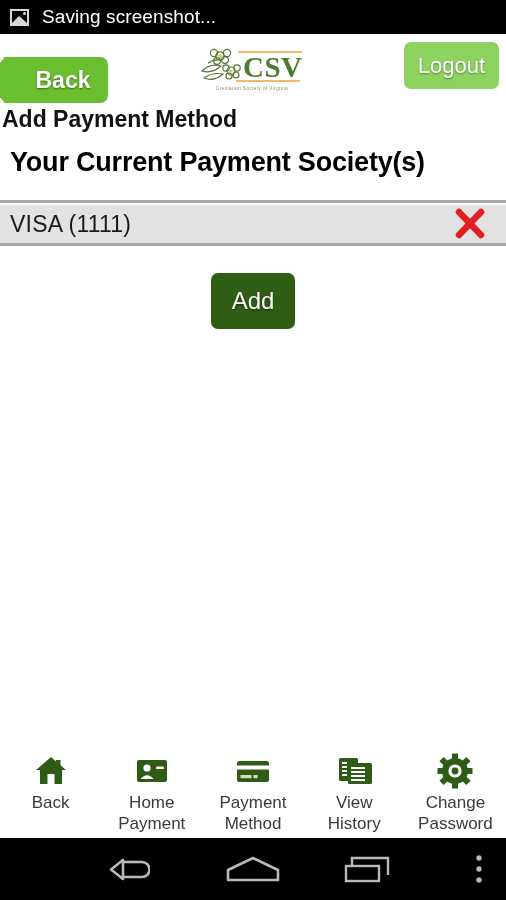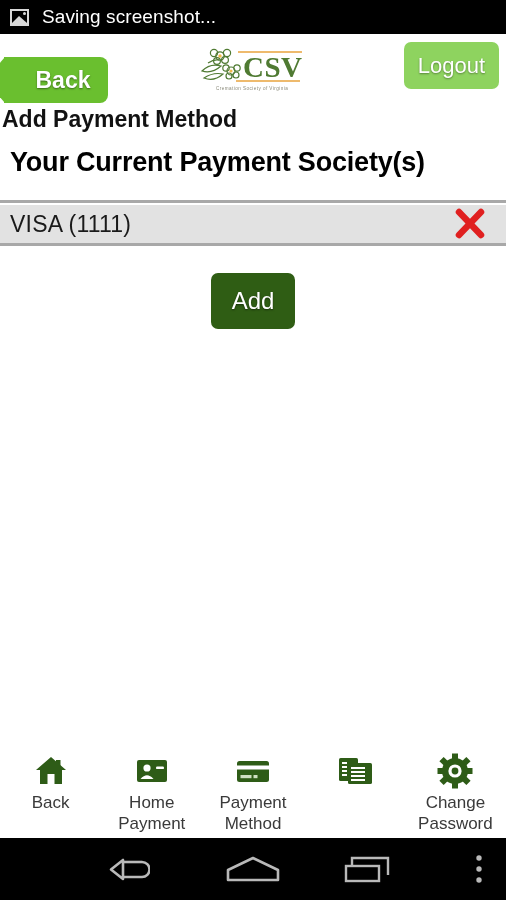--- a/index.html
+++ b/index.html
@@ -375,20 +375,22 @@
       <rect x="7" y="10" width="5" height="2" fill="#ffffff"></rect>
       <rect x="7" y="14" width="5" height="2" fill="#ffffff"></rect>
       <rect x="7" y="18" width="5" height="2" fill="#ffffff"></rect>
       <rect x="7" y="22" width="5" height="2" fill="#ffffff"></rect>
       <rect x="14" y="11" width="24" height="21" rx="1.6" fill="#2e5c17" transform="translate(-1,0)"></rect>
       <rect x="16" y="15" width="14" height="2" fill="#ffffff"></rect>
       <rect x="16" y="19" width="14" height="2" fill="#ffffff"></rect>
       <rect x="16" y="23" width="14" height="2" fill="#ffffff"></rect>
       <rect x="16" y="27" width="14" height="2" fill="#ffffff"></rect>
     </svg>
+    <span class="tab-label">View
+History</span>
   </div>
 
   <div class="tab-item">
     <svg class="tab-icon" viewBox="0 0 38 38">
       <g fill="#2e5c17">
         <circle cx="19" cy="19" r="13"></circle>
         <g>
           <rect x="16" y="1.5" width="6" height="7"></rect>
           <rect x="16" y="29.5" width="6" height="7"></rect>
           <rect x="1.5" y="16" width="7" height="6"></rect>

